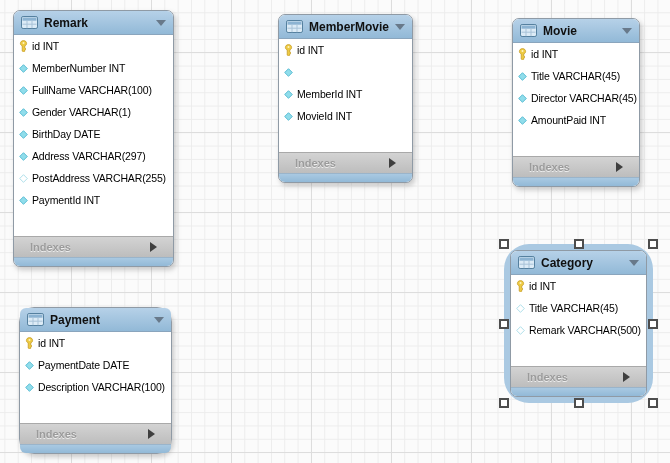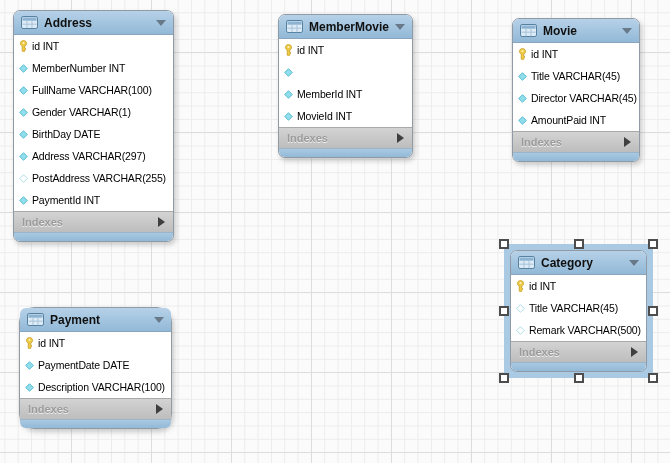--- a/index.html
+++ b/index.html
@@ -35,36 +35,37 @@
   }
   .tbody{background:#fff;}
   .trow{
     height:22px;display:flex;align-items:center;gap:4px;
     padding:0 2px 0 5px;font-size:10.5px;letter-spacing:-0.15px;
     color:#000;white-space:nowrap;
   }
   .icon{flex:0 0 auto;display:inline-flex;}
   .tfoot{
     height:20px;display:flex;align-items:center;justify-content:space-between;
-    padding:0 8px;
+    padding:0 16px;
     background:linear-gradient(#d3d3d3,#bdbdbd);
     border-top:1px solid #a9a9a9;
     font-size:11px;font-weight:bold;color:#9b9b9b;
     text-shadow:0 1px 0 rgba(255,255,255,.7);
+    margin-top:25px;
   }
   .tfoot .arrow{
     width:0;height:0;
     border-top:5px solid transparent;border-bottom:5px solid transparent;
     border-left:7px solid #3f3f3f;
   }
   .bstrip{
     height:8px;background:linear-gradient(#a9c9e2,#92b9d7);
     border-top:1px solid #9ab4ca;border-radius:0 0 6px 6px;
   }
-  .selection{position:absolute;left:504px;top:244px;background:#aac9e2;padding:6px;}
+  .selection{position:absolute;left:504px;top:244px;background:#aac9e2;padding:6px;border-radius:25px;}
   .selection .table{position:relative;left:0;top:0;box-shadow:none;}
   .handle{
     position:absolute;width:10px;height:10px;box-sizing:border-box;
     background:#ffffff;border:2px solid #4d4d4d;z-index:5;
   }
   .h-tl{left:-5px;top:-5px;} .h-tm{left:calc(50% - 5px);top:-5px;} .h-tr{right:-5px;top:-5px;}
   .h-ml{left:-5px;top:calc(50% - 5px);} .h-mr{right:-5px;top:calc(50% - 5px);}
   .h-bl{left:-5px;bottom:-5px;} .h-bm{left:calc(50% - 5px);bottom:-5px;} .h-br{right:-5px;bottom:-5px;}
 </style>
 </head>
@@ -76,21 +77,21 @@
     <div class="thead">
       <span class="icon">
         <svg width="17" height="13" viewBox="0 0 17 13">
             <rect x="0.5" y="0.5" width="16" height="12" rx="1.6" fill="#dcebf6" stroke="#55809f"></rect>
             <rect x="1.5" y="1.5" width="14" height="3.2" fill="#8cb3d2"></rect>
             <line x1="6" y1="4.7" x2="6" y2="12.2" stroke="#a9c3d8"></line>
             <line x1="11" y1="4.7" x2="11" y2="12.2" stroke="#a9c3d8"></line>
             <line x1="1.5" y1="8.2" x2="15.5" y2="8.2" stroke="#a9c3d8"></line>
           </svg>
       </span>
-      <span class="ttitle">Address</span>
+      <span class="ttitle">Remark</span>
       <span class="collapse"></span>
     </div>
     <div class="tbody">
       <div class="trow">
         <span class="icon">
             <svg width="9" height="12" viewBox="0 0 9 12">
               <path d="M4.5 0.6 C6.4 0.6 7.6 1.9 7.6 3.4 C7.6 4.6 6.9 5.5 5.8 5.9 L5.8 8.1 L7 9 L5.8 9.9 L5.8 11.2 L4.5 11.9 L3.2 11.1 L3.2 5.9 C2.1 5.5 1.4 4.6 1.4 3.4 C1.4 1.9 2.6 0.6 4.5 0.6 Z" fill="#edca43" stroke="#c2951c" stroke-width="0.7"></path>
               <circle cx="4.5" cy="2.9" r="1" fill="#fdf3c2"></circle>
             </svg>
           </span>

